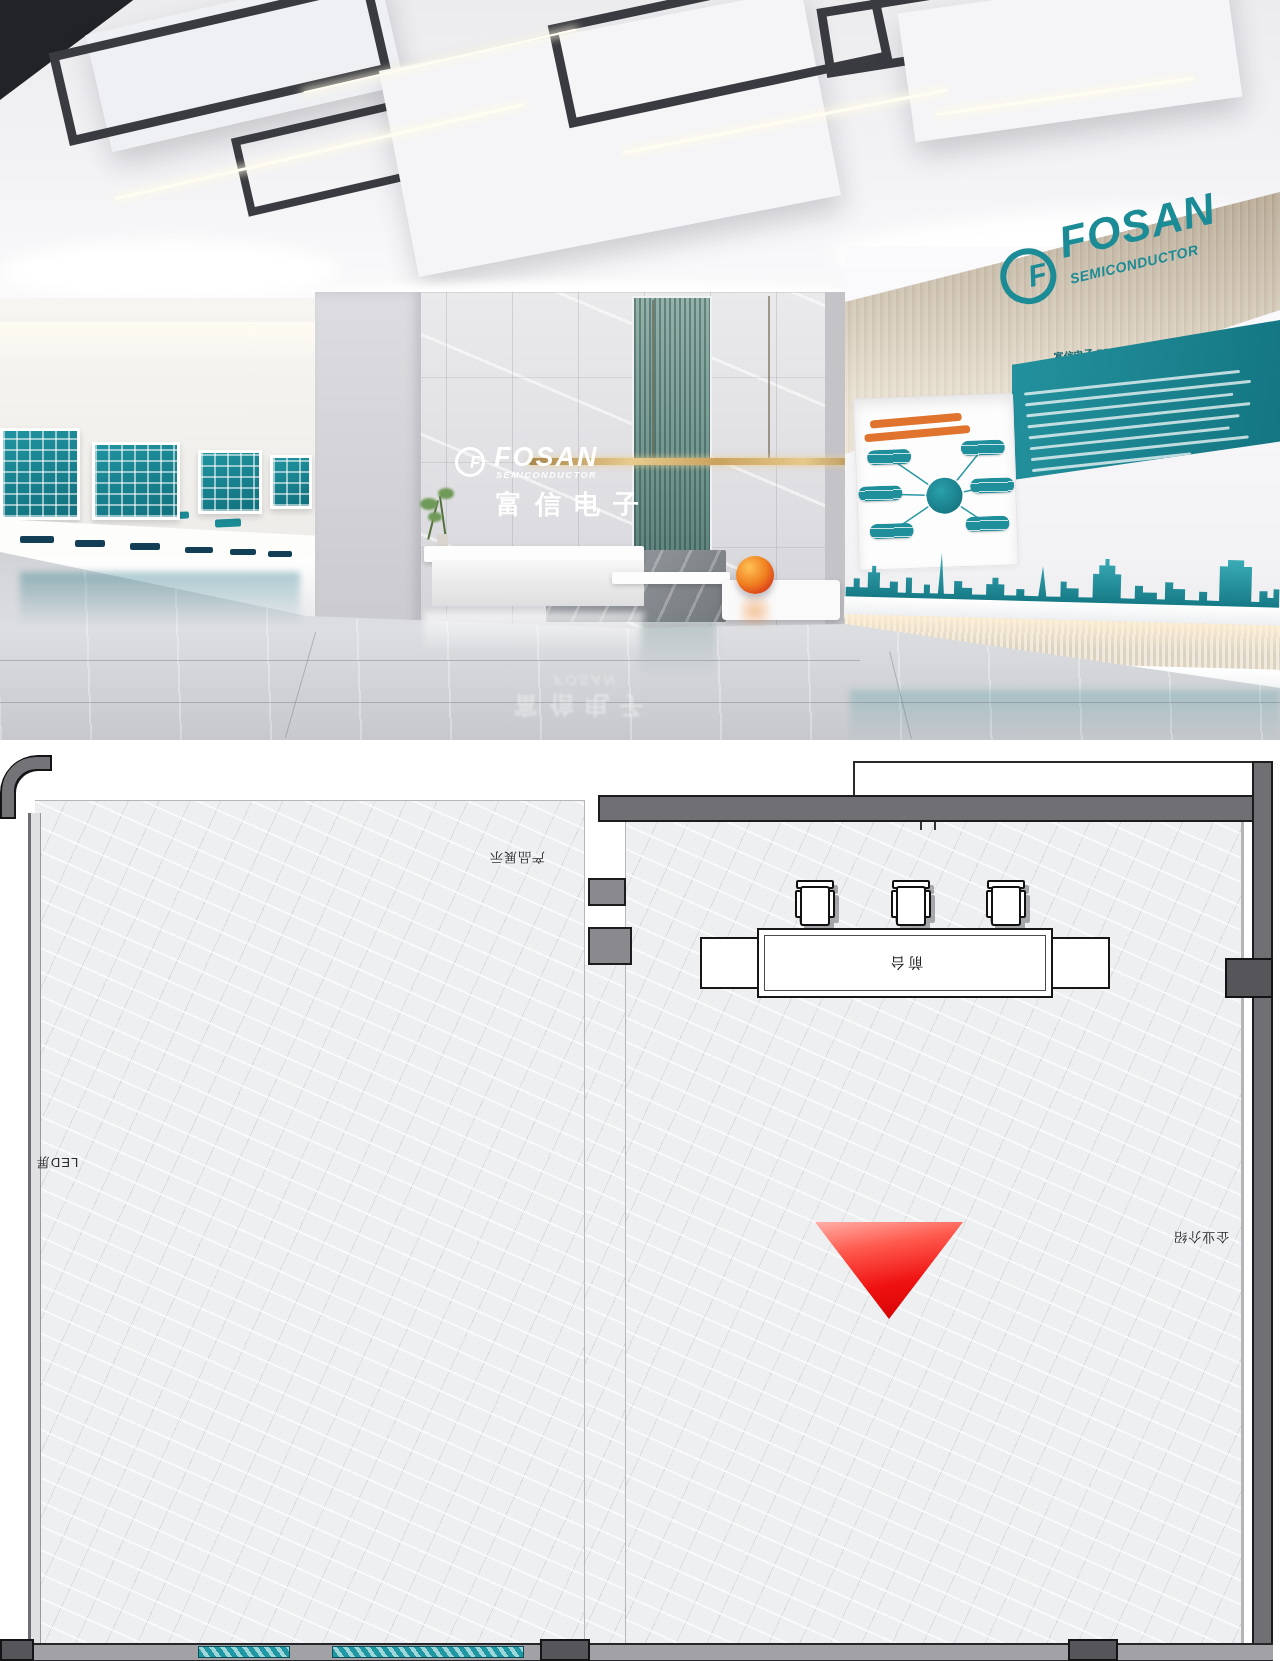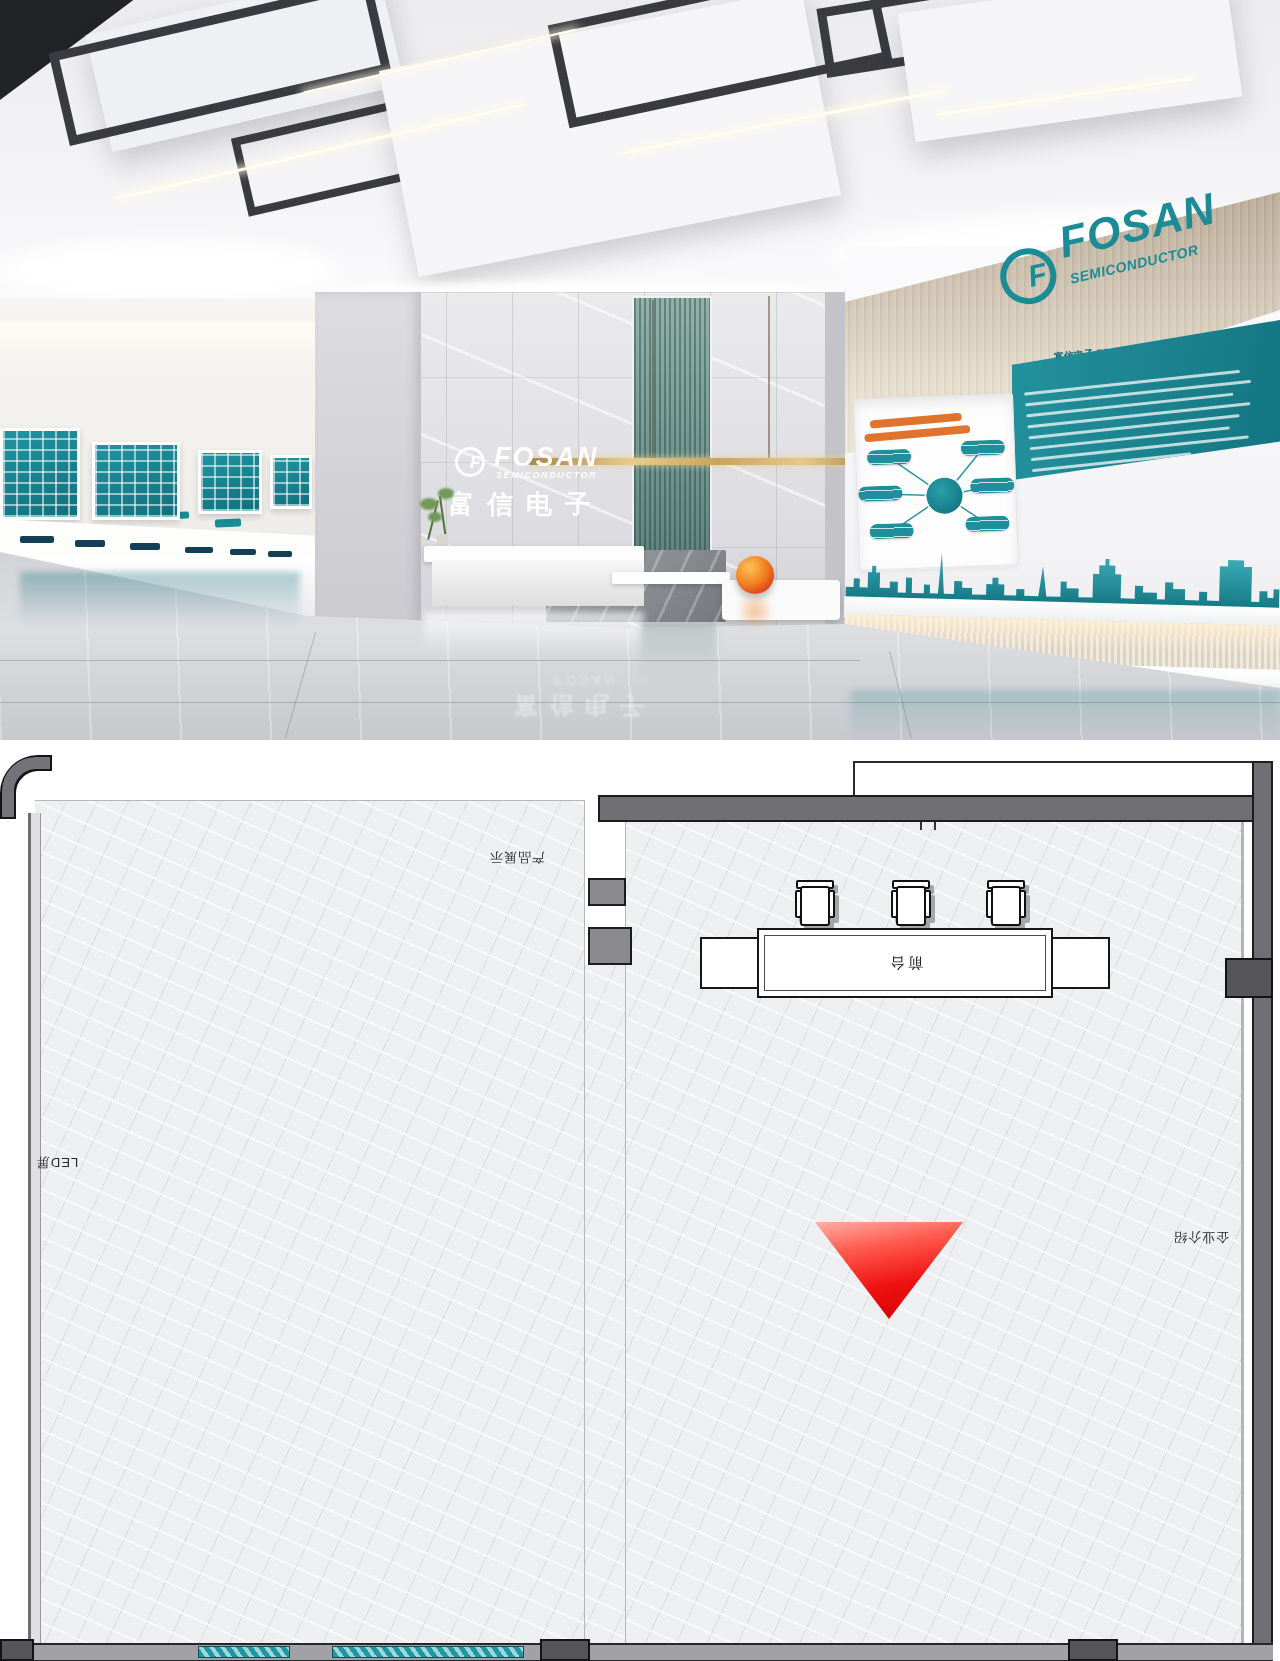--- a/index.html
+++ b/index.html
@@ -176,21 +176,21 @@
     <div style="left:825px;top:292px;width:20px;height:340px;background:#c4c3c8;"></div>
     <div class="green-panel"></div>
     <div class="cable" style="left:652px;top:300px;height:160px;"></div>
     <div class="cable" style="left:768px;top:296px;height:164px;"></div>
     <div class="gold-bar"></div>
     <div class="logo-icon" style="left:455px;top:447px;">
         <span>F</span>
       </div>
     <div class="logo-name" style="left:494px;top:442px;">FOSAN</div>
     <div class="logo-sub" style="left:496px;top:470px;">SEMICONDUCTOR</div>
-    <div class="logo-cn" style="left:448px;top:487px;">富信电子</div>
+    <div class="logo-cn" style="left:448px;top:487px;padding-left:48px;">富信电子</div>
 
     <div class="gray-block"></div>
     <div class="stem" style="left:432px;top:500px;height:40px;transform:rotate(14deg);"></div>
     <div class="stem" style="left:442px;top:496px;height:44px;transform:rotate(-8deg);"></div>
     <div class="leaf" style="left:420px;top:498px;width:18px;height:12px;"></div>
     <div class="leaf" style="left:438px;top:488px;width:16px;height:11px;"></div>
     <div class="leaf" style="left:428px;top:512px;width:14px;height:10px;"></div>
     <div class="vase"></div>
     <div class="desk-slab" style="left:424px;top:546px;width:220px;height:16px;"></div>
     <div class="desk-body" style="left:432px;top:560px;width:212px;height:46px;"></div>

